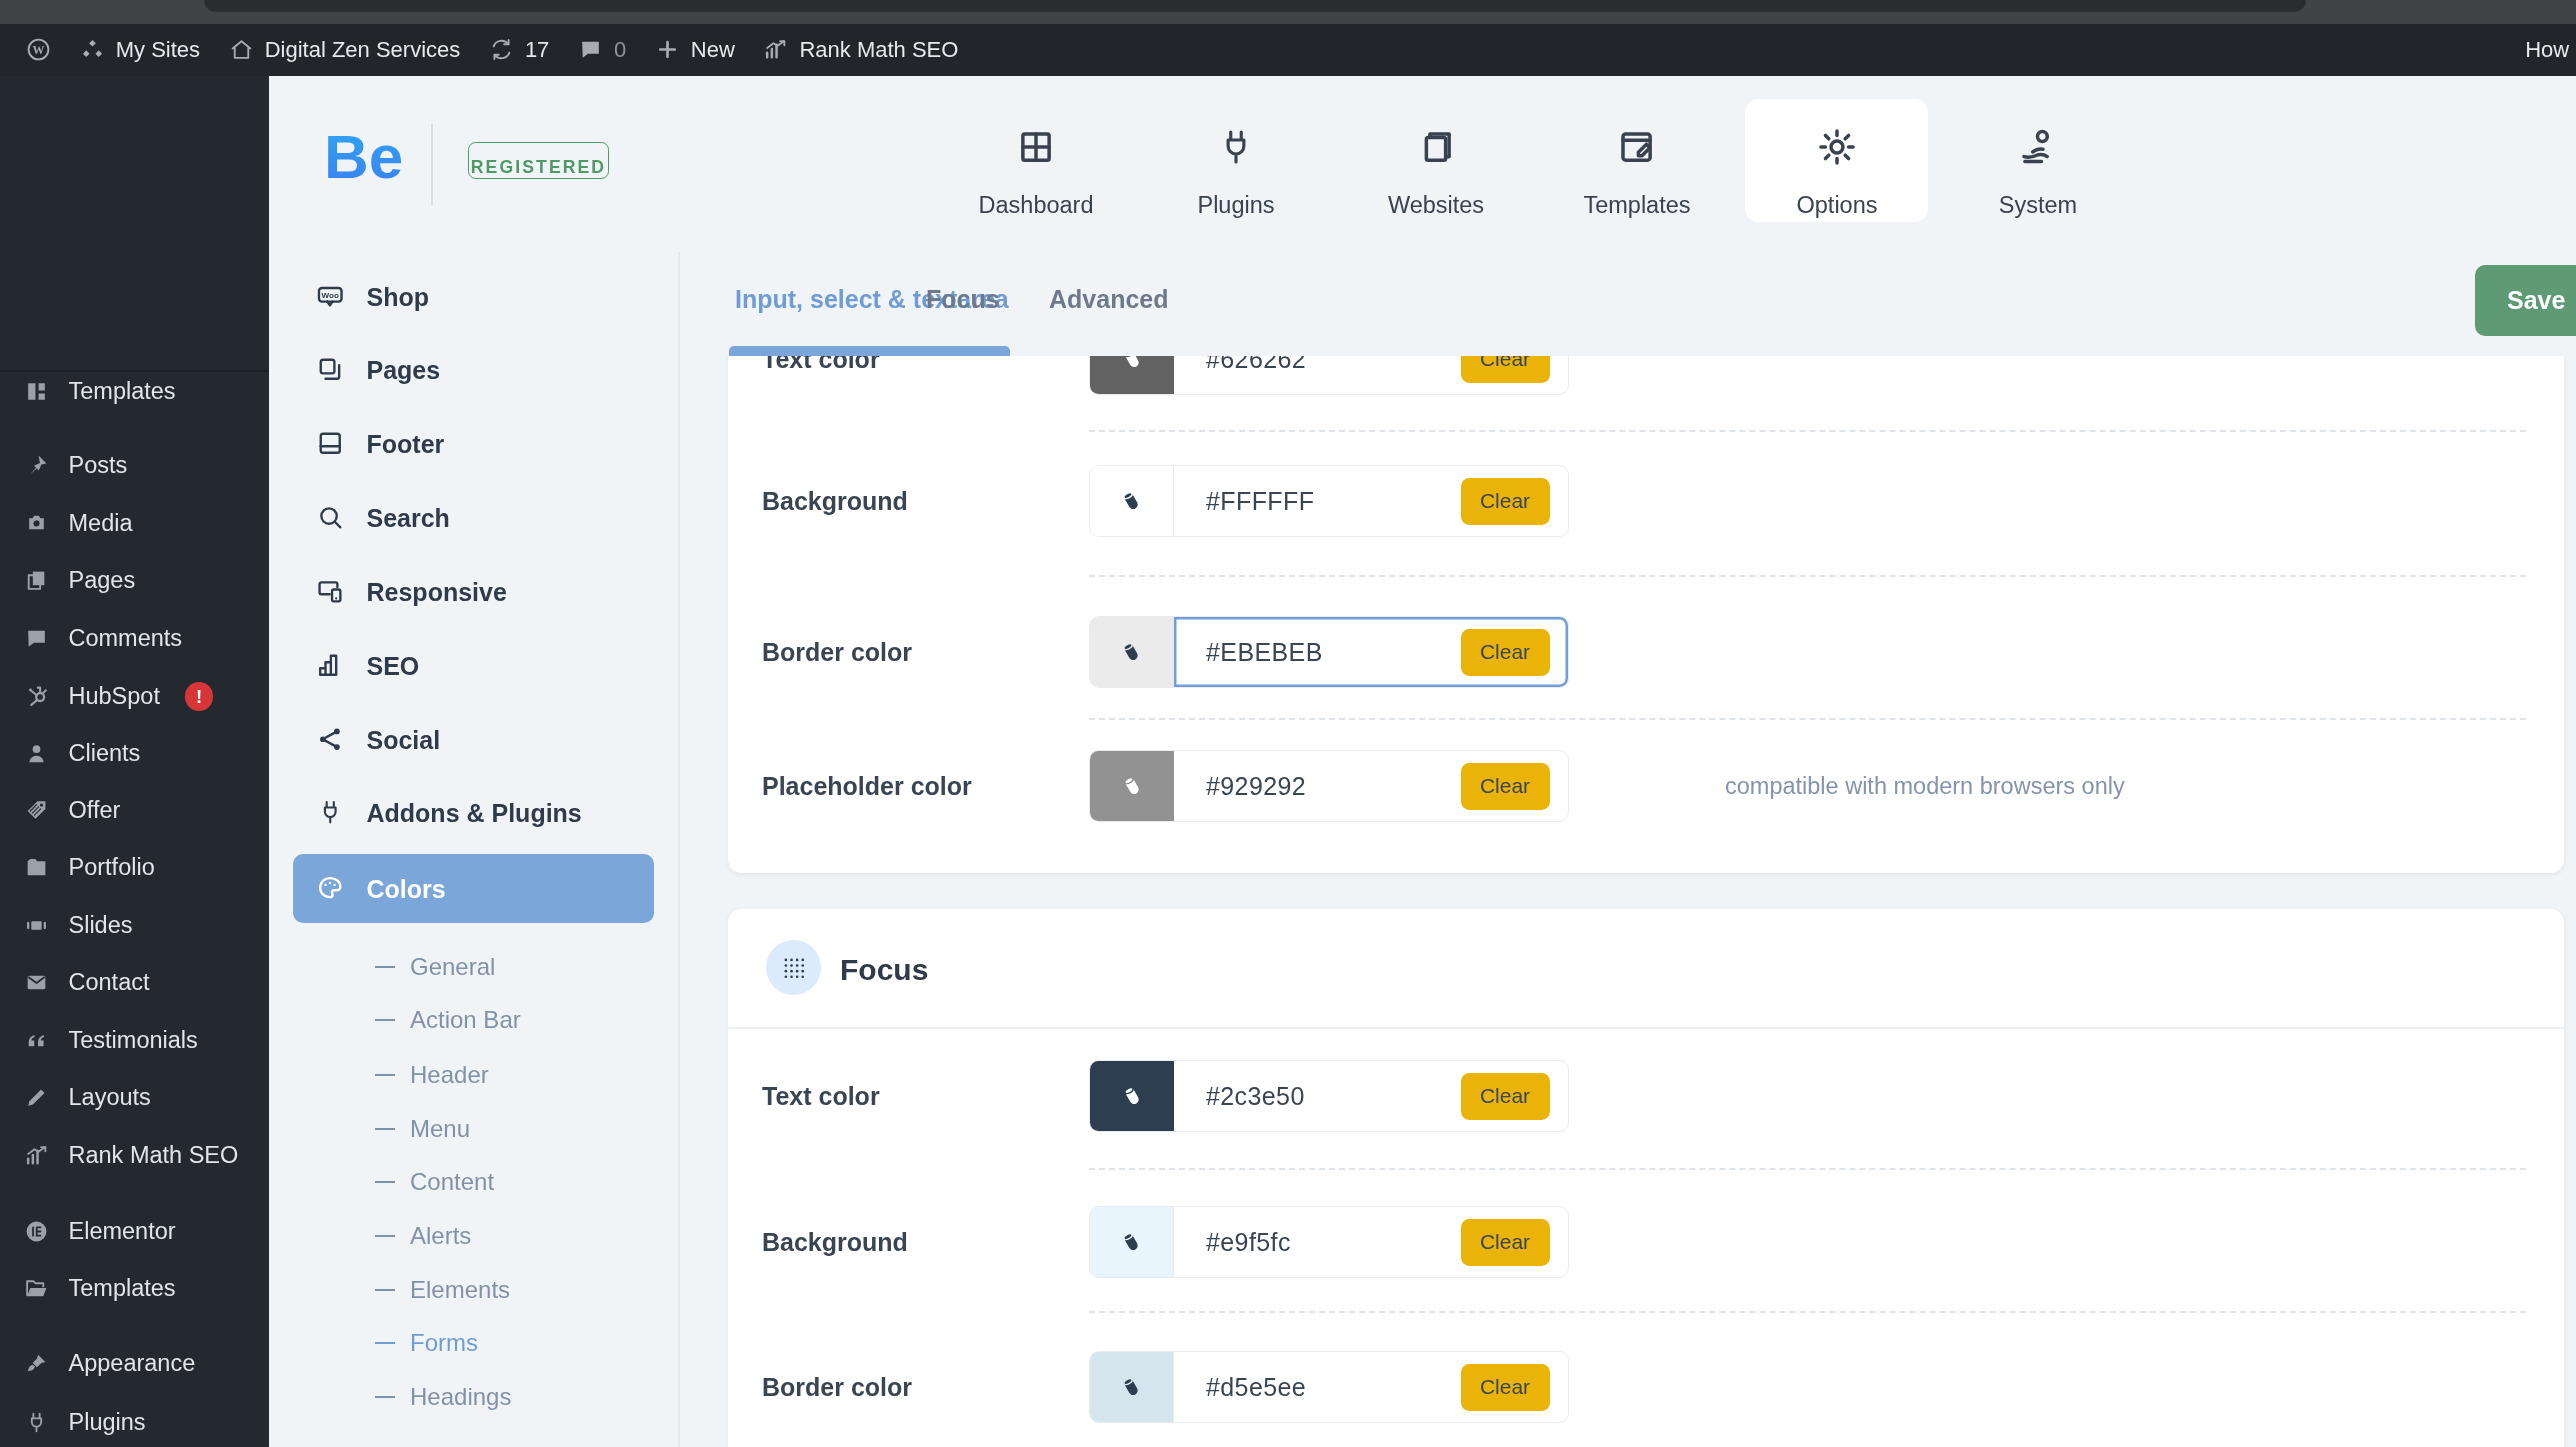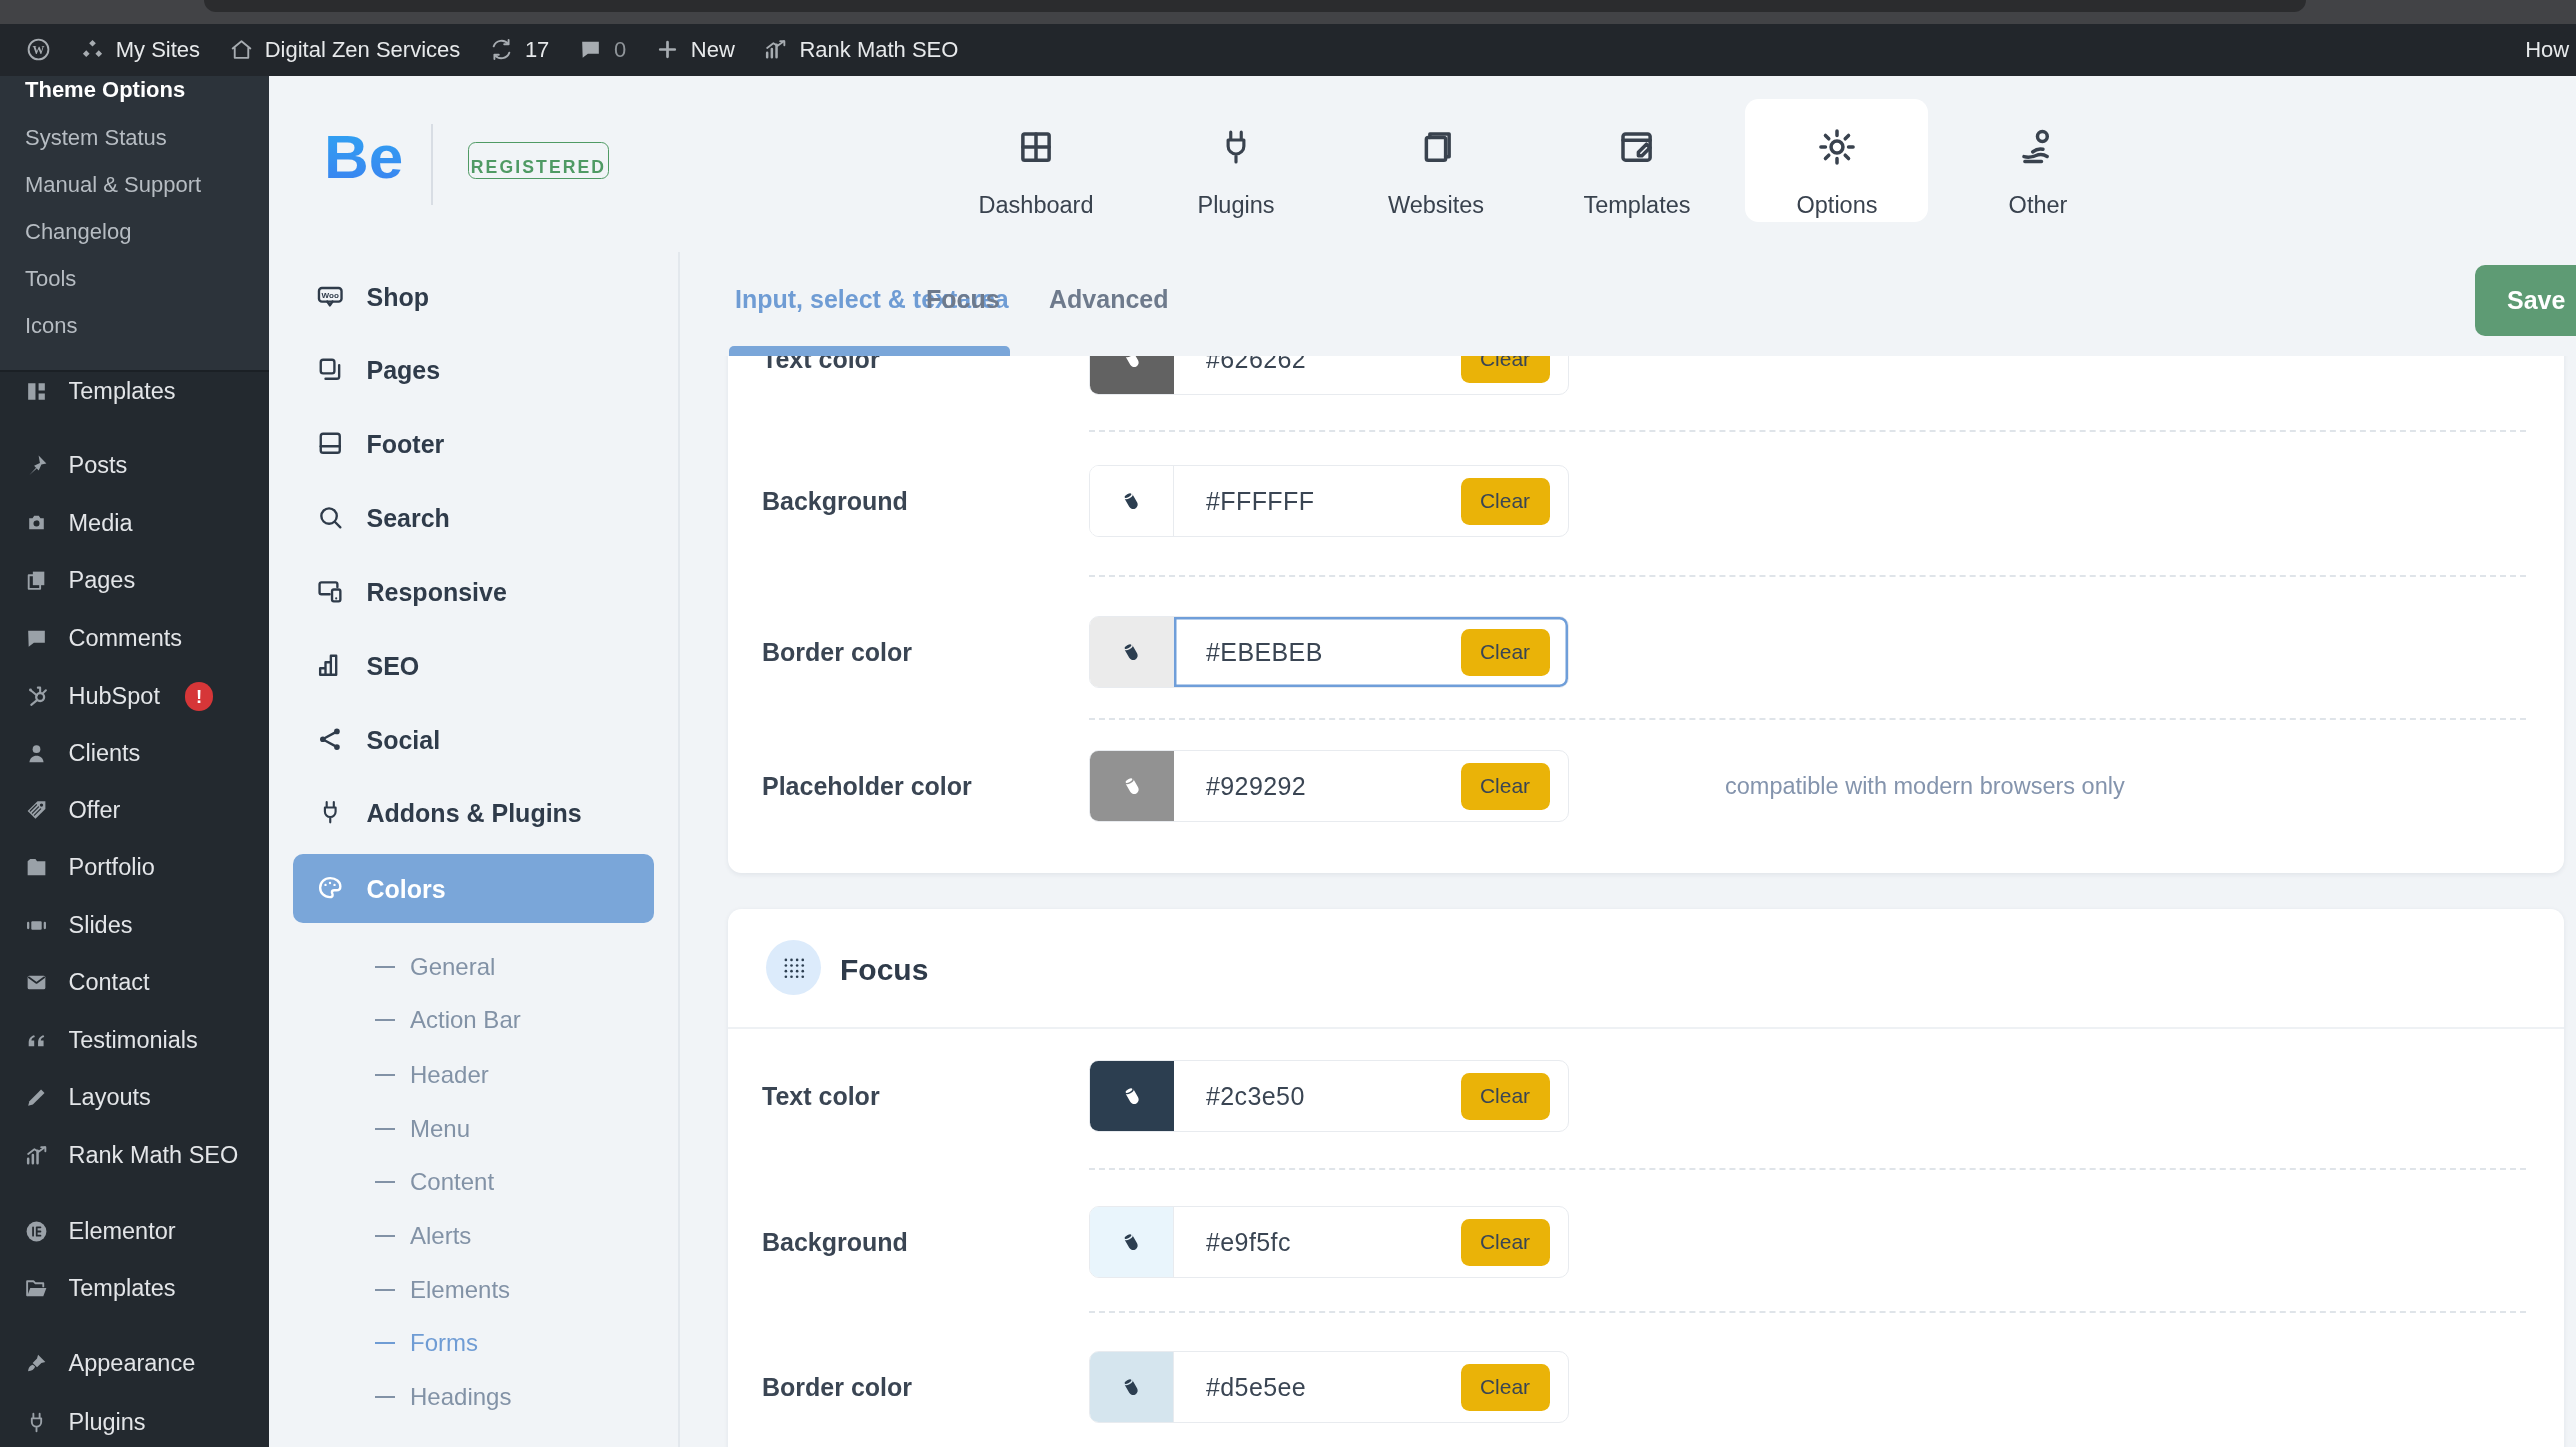--- a/index.html
+++ b/index.html
@@ -187,41 +187,20 @@
               <path d="M20.5 8V4h-4"></path>
             </svg>
           </span>
           <span class="albl">Rank Math SEO</span>
         </div>
       </div>
     <div class="abar-right">How</div>
   </div>
 
   <nav id="adminmenu">
-    <div id="submenu">
-
-    <div class="sm-item active" style="top: 0.8px;">
-          <span>Theme Options</span>
-        </div>
-        <div class="sm-item" style="top: 48px;">
-          <span>System Status</span>
-        </div>
-        <div class="sm-item" style="top: 95px;">
-          <span>Manual &amp; Support</span>
-        </div>
-        <div class="sm-item" style="top: 142px;">
-          <span>Changelog</span>
-        </div>
-        <div class="sm-item" style="top: 189px;">
-          <span>Tools</span>
-        </div>
-        <div class="sm-item" style="top: 236px;">
-          <span>Icons</span>
-        </div>
-      </div>
     <div class="menu-divider"></div>
     <div id="mainmenu">
 
     <div class="mm-item" style="top: 292px;">
           <span class="ic">
             <svg viewBox="0 0 24 24">
               <path d="M4 4h7v16H4zM14 4h6v7h-6zM14 14h6v6h-6z" fill="currentColor" stroke="none"></path>
             </svg>
           </span>
           <span class="lbl">Templates</span>
@@ -451,21 +430,21 @@
           </span>
           <span class="bl">Options</span>
         </div>
         <div class="bnav" style="left: 1685px;">
           <span class="bic">
             <svg viewBox="0 0 24 24">
               <circle cx="14.5" cy="6" r="2.8" stroke-width="2"></circle>
               <path d="M4 17.5c2.5.6 4.5.3 6.5-.5 2.5-1 4.5-1 6.7.4M4.5 20.3h9.5M9 14.8c1.8-1.5 3.6-2 5.8-1.5" stroke-width="2"></path>
             </svg>
           </span>
-          <span class="bl">Other</span>
+          <span class="bl">System</span>
         </div>
       </div>
 
     <div id="vsep"></div>
 
     <div id="sideitems">
 
     <div class="side-item" style="top: 186px;">
           <span class="sic">
             <svg viewBox="0 0 24 24">

